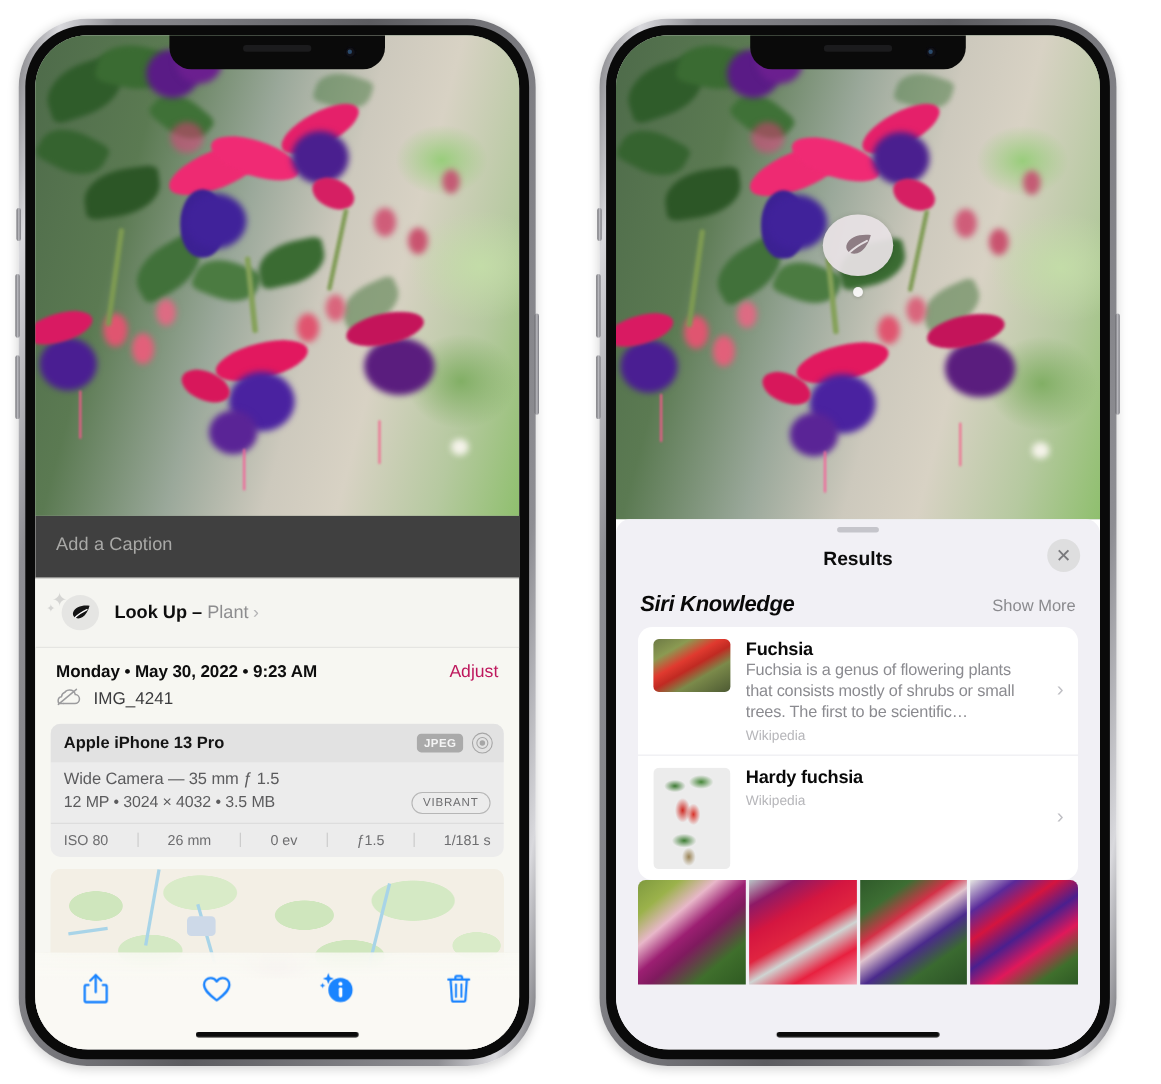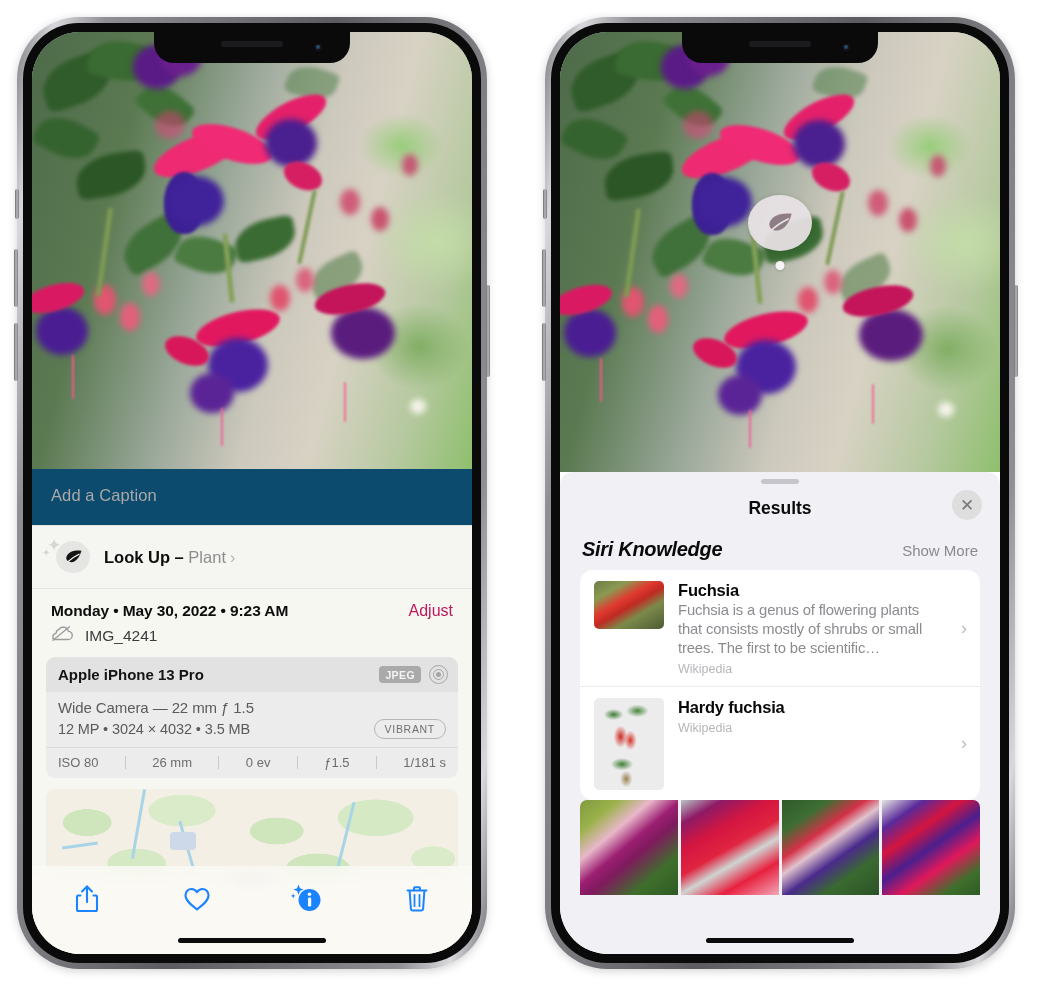--- a/index.html
+++ b/index.html
@@ -112,21 +112,21 @@
     box-shadow: 0 1px 3px rgba(0,0,0,.15);
   }
 
   
   .info-sheet {
     position:absolute; top: 437px; left:0; right:0; bottom:0;
     background: #f7f7f2;
     display:flex; flex-direction:column;
   }
   .caption-row {
-    background: #0c4a6e;
+    background: #404040;
     padding: 17px 19px 20px 19px;
     border-bottom: 1px solid #e4e4e0;
   }
   .caption-placeholder { font-size: 16.5px; color: #a9a9a7; letter-spacing: .1px; }
 
   .lookup-row {
     display:flex; align-items:center; gap: 14px;
     padding: 13px 19px 13px 18px;
     background: #f5f5f1;
     border-bottom: 1px solid #e4e4e0;
@@ -414,21 +414,21 @@
 
           <div class="meta-card">
             <div class="meta-head">
               <div class="meta-device">Apple iPhone 13 Pro</div>
               <div class="meta-head-right">
                 <span class="badge-jpeg">JPEG</span>
                 <span class="hdr-icon"></span>
               </div>
             </div>
             <div class="meta-body">
-              <div class="meta-line1">Wide Camera — 22 mm ƒ 1.5</div>
+              <div class="meta-line1">Wide Camera — 35 mm ƒ 1.5</div>
               <div class="meta-line2row">
                 <div class="meta-line2">12 MP • 3024 × 4032 • 3.5 MB</div>
                 <span class="badge-vibrant">VIBRANT</span>
               </div>
             </div>
             <div class="meta-exif">
               <span class="exif-item">ISO 80</span>
               <span class="exif-sep"></span>
               <span class="exif-item">26 mm</span>
               <span class="exif-sep"></span>

